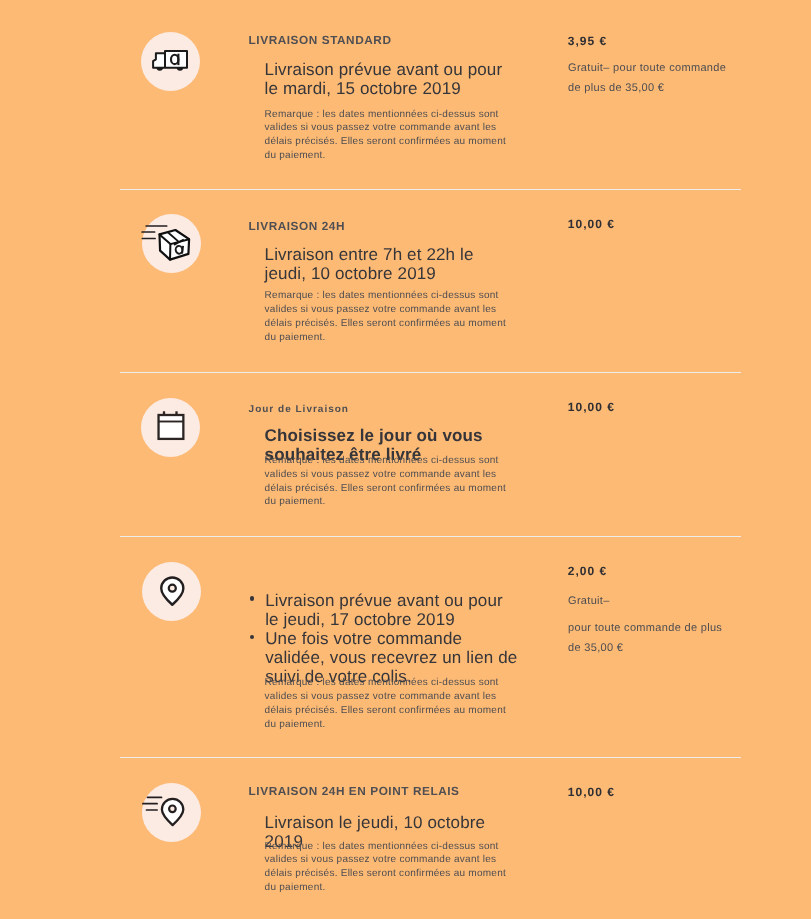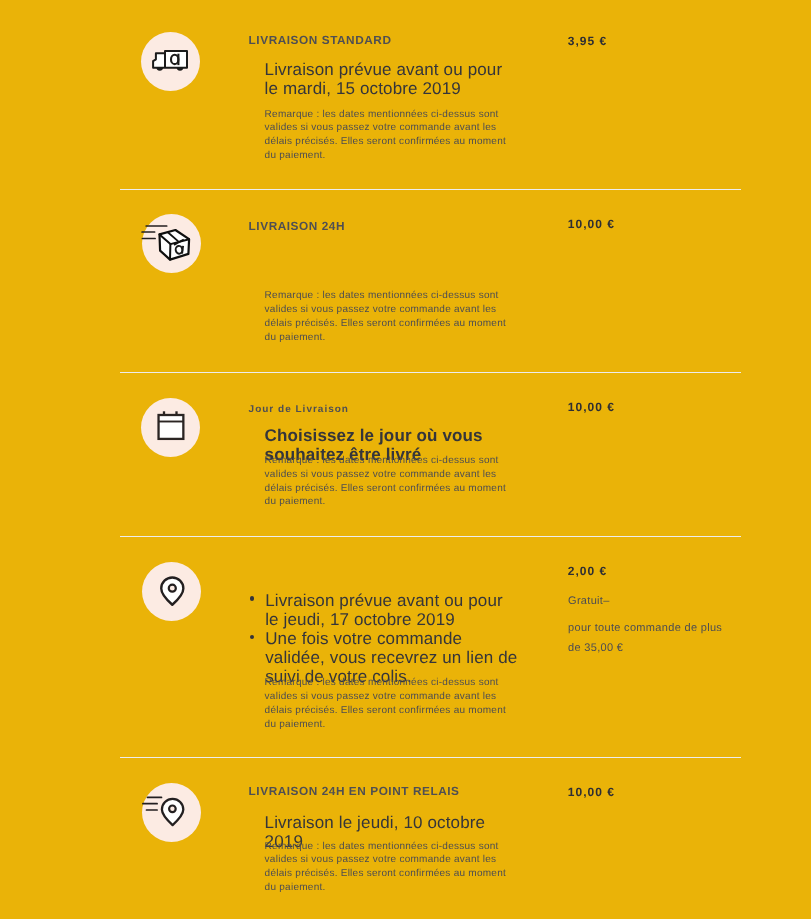--- a/index.html
+++ b/index.html
@@ -6,21 +6,21 @@
   html,body{margin:0;padding:0;}
   body{
     width:811px;height:919px;
     background:#ffffff;
     font-family:"Liberation Sans", sans-serif;
     color:#3d3d3d;
     overflow:hidden;
     -webkit-font-smoothing:antialiased;
     text-rendering:geometricPrecision;
   }
-  .page{position:relative;width:811px;height:919px;background:#eab308;}
+  .page{position:relative;width:811px;height:919px;background:#fdba74;}
 
   .row{position:absolute;left:0;width:811px;}
   .sep{position:absolute;left:119.5px;width:621px;height:1px;background:#ededed;}
 
   .circle{position:absolute;width:59px;height:59px;border-radius:50%;
           background:#fcebe3;}
   .circle svg{display:block;}
 
   .title{position:absolute;left:248.6px;font-size:11.8px;font-weight:bold;
          letter-spacing:0.56px;color:#4f4f53;white-space:nowrap;}
@@ -59,20 +59,21 @@
           <path d="M52.8 7.4 L52.8 30.2"></path>
         </g>
       </svg>
     </div>
     <div class="title" style="top:33.3px;">LIVRAISON STANDARD</div>
     <div class="desc" style="top:60px;width:245px;">
       <div>Livraison prévue avant ou pour le mardi, 15 octobre 2019</div>
     </div>
     <div class="note" style="top:107.5px;width:243px;">Remarque : les dates mentionnées ci-dessus sont valides si vous passez votre commande avant les délais précisés. Elles seront confirmées au moment du paiement.</div>
     <div class="price" style="top:34.4px;">3,95 €</div>
+    <div class="sub" style="top:58.8px;width:163px;">Gratuit– pour toute commande de plus de 35,00 €</div>
   </div>
   <div class="sep" style="top:189px;"></div>
 
   <div class="row" style="top:189px;height:183px;">
     <div class="circle" style="left:141.5px;top:24.6px;">
       <svg width="56" height="42" viewBox="0 0 112 84" fill="none" style="position:absolute;left:-1.5px;top:10.9px;transform:none;overflow:visible;">
         <g stroke="#231f20" stroke-width="3.4" stroke-linecap="round">
           <path d="M12.4 4.0 L53.4 4.0"></path>
           <path d="M4.2 16.0 L29.2 16.0"></path>
           <path d="M4.8 29.0 L30.2 29.0"></path>
@@ -86,20 +87,23 @@
           <path d="M55.6 16.4 L76.6 34.8"></path>
           <path d="M68.0 41.8 L87.4 31.0"></path>
         </g>
         <g stroke="#1a1a1a" stroke-width="3.8" fill="none">
           <ellipse cx="78.0" cy="51.6" rx="6.6" ry="7.8" transform="rotate(-12 78 51.6)"></ellipse>
           <path d="M86.2 43.8 L84.2 59.4"></path>
         </g>
       </svg>
     </div>
     <div class="title" style="top:30px;">LIVRAISON 24H</div>
+    <div class="desc" style="top:55.5px;width:252px;">
+      <div>Livraison entre 7h et 22h le jeudi, 10 octobre 2019</div>
+    </div>
     <div class="note" style="top:100.1px;width:243px;">Remarque : les dates mentionnées ci-dessus sont valides si vous passez votre commande avant les délais précisés. Elles seront confirmées au moment du paiement.</div>
     <div class="price" style="top:27.8px;">10,00 €</div>
   </div>
   <div class="sep" style="top:372px;"></div>
 
   <div class="row" style="top:372px;height:164px;">
     <div class="circle" style="left:141px;top:25.9px;">
       <svg width="29" height="30" viewBox="0 0 58 60" fill="none" style="position:absolute;left:16.3px;top:13.3px;transform:none;overflow:visible;">
         <g stroke="#2b2523" stroke-width="4.6" stroke-linecap="butt">
           <path d="M14.0 0.6 L14.0 20.0"></path>

